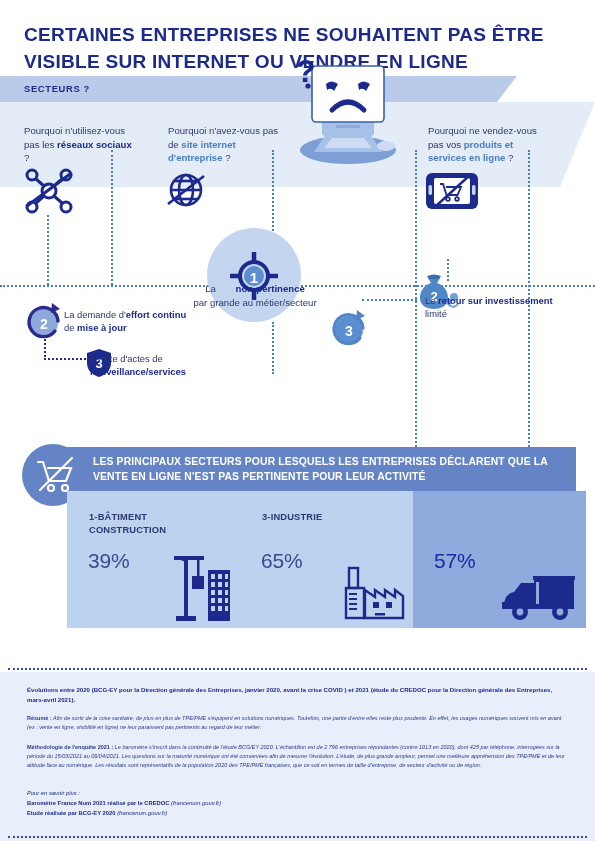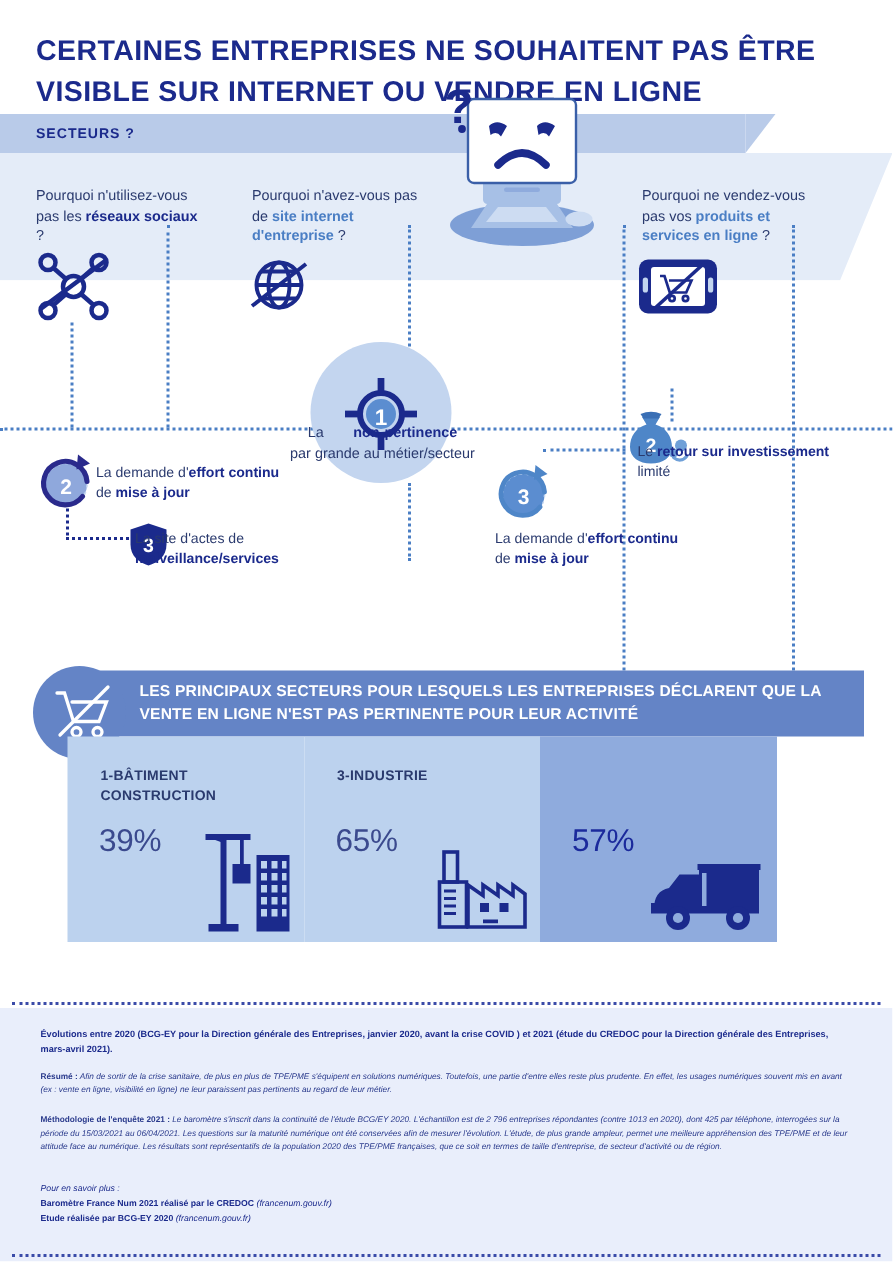--- a/index.html
+++ b/index.html
@@ -93,21 +93,21 @@
     position:absolute;left:93px;top:455px;width:470px;
     color:#ffffff;font-size:10.4px;font-weight:bold;line-height:1.42;
     letter-spacing:.012em;text-transform:uppercase;
   }
   .cart-circle{
     position:absolute;left:22px;top:444px;width:62px;height:62px;
     border-radius:50%;background:#6484c6;
   }
 
   
-  .sectors{position:absolute;left:45px;top:491px;width:473px;height:137px;display:flex;}
+  .sectors{position:absolute;left:67px;top:491px;width:519px;height:137px;display:flex;}
   .sector{flex:1;position:relative;}
   .sector.light{background:#bcd2ee;}
   .sector.dark{background:#8fabdd;}
   .s-title{
     position:absolute;left:22px;top:20px;width:110px;
     font-size:9.3px;font-weight:bold;line-height:1.35;
     letter-spacing:.02em;color:#2a3a6e;text-transform:uppercase;
   }
   .s-pct{
     position:absolute;left:21px;top:58px;
@@ -274,23 +274,20 @@
     <span>Le </span><b>retour sur investissement</b><span> limité</span>
   </div>
 
   <svg class="ico" style="left:326px;top:306px;" width="46" height="44" viewBox="0 0 46 44">
     <circle cx="23" cy="24" r="14" fill="#5b8dd0"></circle>
     <circle cx="23" cy="24" r="14" fill="none" stroke="#c3d5ef" stroke-width="1" stroke-dasharray="1.5 3"></circle>
     <path d="M37 22 A14.5 14.5 0 1 0 34 32" fill="none" stroke="#4e86c8" stroke-width="3.2" stroke-linecap="round"></path>
     <path d="M31 4 L39 10 L30 14 Z" fill="#4e86c8"></path>
     <text x="23" y="30" text-anchor="middle" font-family="'Liberation Sans',sans-serif" font-size="14" font-weight="bold" fill="#ffffff">3</text>
   </svg>
-  <div class="r3-label">
-    <span>La demande d'</span><b>effort continu</b><br><span> de </span><b>mise à jour</b>
-  </div>
 
   <div class="banner"></div>
   <div class="cart-circle"></div>
   <svg class="ico" style="left:36px;top:456px;" width="40" height="40" viewBox="0 0 40 40">
     <g stroke="#ffffff" stroke-width="2.2" fill="none" stroke-linecap="round">
       <path d="M2 6 h5 l6 19 h17 l5 -13 h-23"></path>
       <circle cx="15" cy="32" r="3"></circle>
       <circle cx="29" cy="32" r="3"></circle>
       <line x1="4" y1="34" x2="36" y2="2"></line>
     </g>

